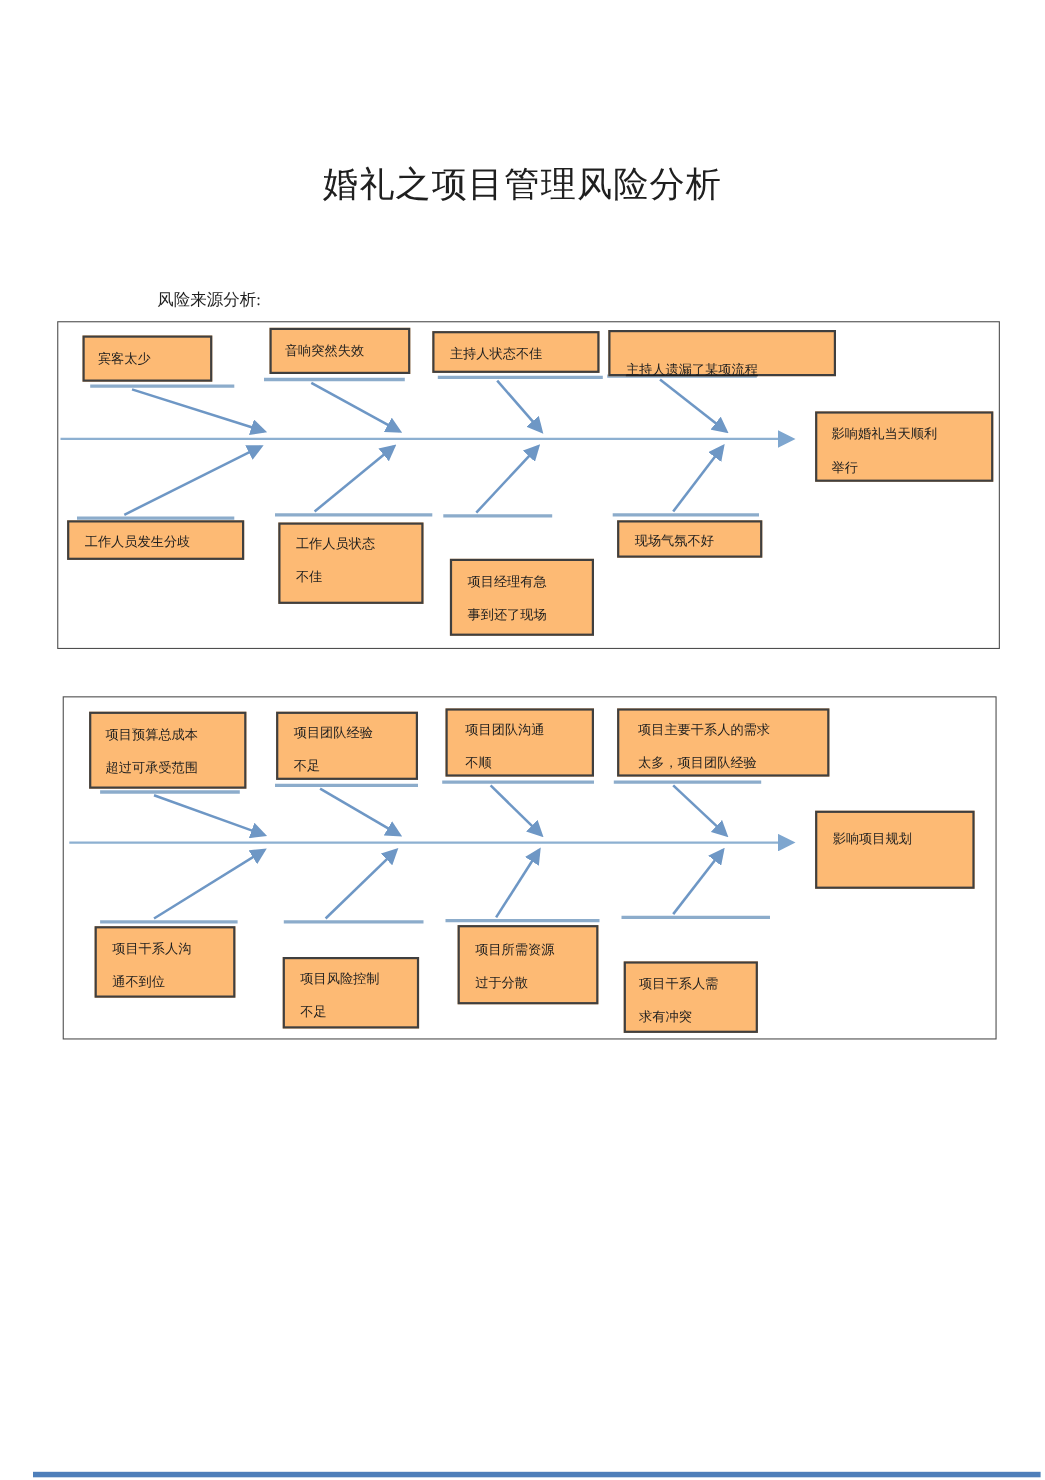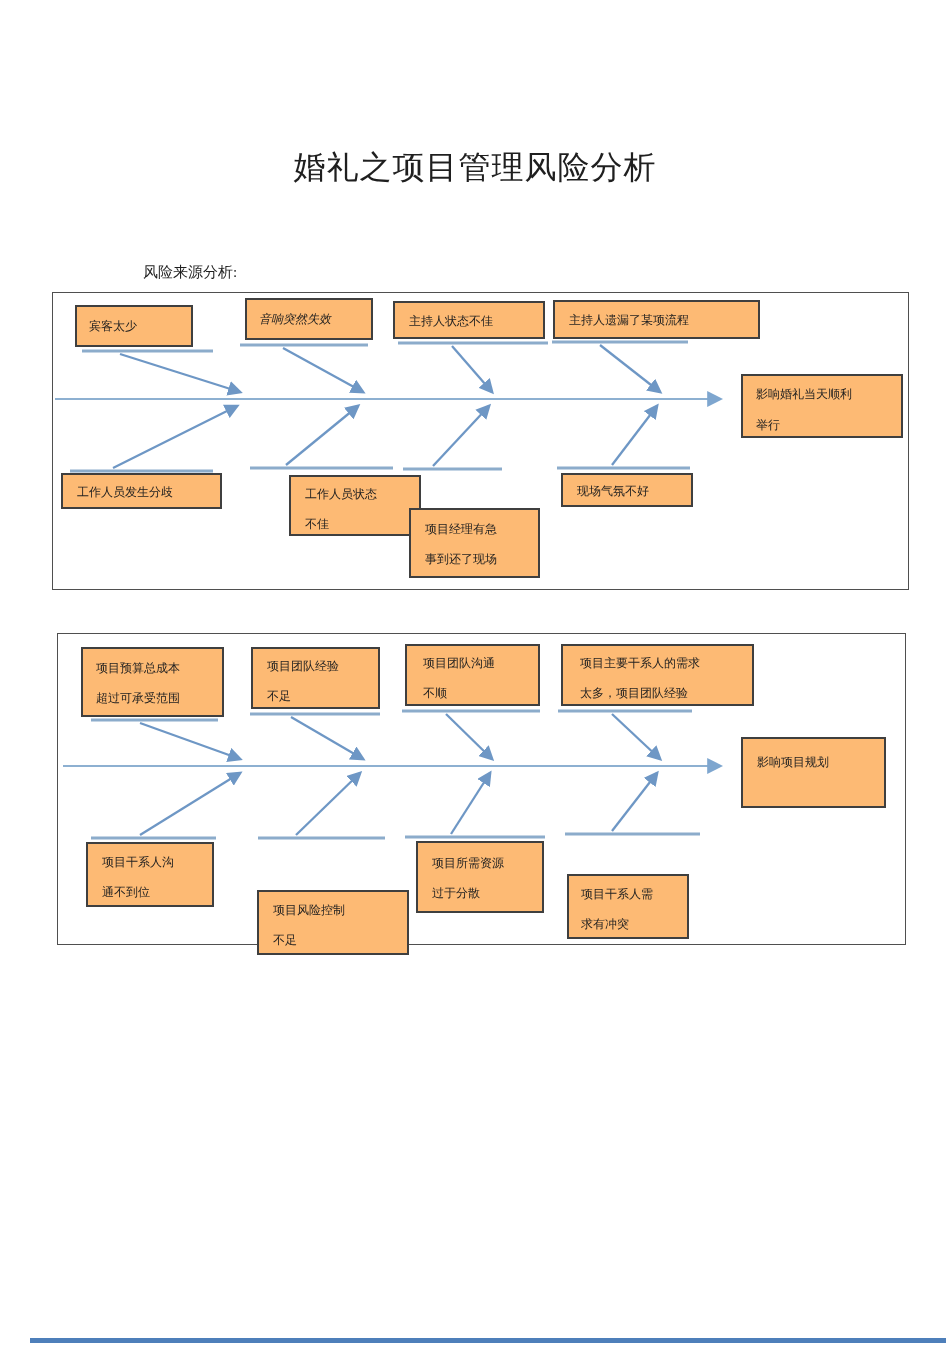--- a/index.html
+++ b/index.html
@@ -100,34 +100,34 @@
       <line x1="140" y1="835" x2="240" y2="773" marker-end="url(#arw)"></line>
       <line x1="296" y1="835" x2="360" y2="773" marker-end="url(#arw)"></line>
       <line x1="451" y1="834" x2="490" y2="773" marker-end="url(#arw)"></line>
       <line x1="612" y1="831" x2="657" y2="773" marker-end="url(#arw)"></line>
     </g>
   </svg>
 
   <div class="cause-box" style="left:75px;top:305px;width:118px;height:42px;padding:4px 12px;">
     <div>宾客太少</div>
   </div>
-  <div class="cause-box" style="left:245px;top:298px;width:128px;height:42px;padding:4px 12px;font-style:italic;">
+  <div class="cause-box" style="left:245px;top:298px;width:128px;height:42px;padding:4px 12px;">
     <div>音响突然失效</div>
   </div>
   <div class="cause-box" style="left:393px;top:301px;width:152px;height:38px;padding:3px 14px;">
     <div>主持人状态不佳</div>
   </div>
-  <div class="cause-box" style="left:553px;top:300px;width:207px;height:39px;padding:3px 14px;">
+  <div class="cause-box" style="left:553px;top:300px;width:207px;height:39px;padding:19px 14px;text-decoration:underline;">
     <div>主持人遗漏了某项流程</div>
   </div>
 
   <div class="cause-box" style="left:61px;top:473px;width:161px;height:36px;padding:2px 14px;">
     <div>工作人员发生分歧</div>
   </div>
-  <div class="cause-box" style="left:253px;top:475px;width:132px;height:61px;padding:2px 14px;margin-left:36px;">
+  <div class="cause-box" style="left:253px;top:475px;width:132px;height:74px;padding:2px 14px;">
     <div>工作人员状态</div>
     <div>不佳</div>
   </div>
   <div class="cause-box" style="left:409px;top:473px;width:131px;height:70px;padding:4px 14px;margin-top:35px;">
     <div>项目经理有急</div>
     <div>事到还了现场</div>
   </div>
   <div class="cause-box" style="left:561px;top:473px;width:132px;height:34px;padding:1px 14px;">
     <div>现场气氛不好</div>
   </div>
@@ -151,21 +151,21 @@
   </div>
   <div class="cause-box" style="left:561px;top:644px;width:193px;height:62px;padding:2px 17px;">
     <div>项目主要干系人的需求</div>
     <div>太多，项目团队经验</div>
   </div>
 
   <div class="cause-box" style="left:86px;top:842px;width:128px;height:65px;padding:3px 14px;">
     <div>项目干系人沟</div>
     <div>通不到位</div>
   </div>
-  <div class="cause-box" style="left:257px;top:890px;width:152px;height:65px;padding:3px 14px;">
+  <div class="cause-box" style="left:257px;top:870px;width:124px;height:65px;padding:3px 14px;">
     <div>项目风险控制</div>
     <div>不足</div>
   </div>
   <div class="cause-box" style="left:416px;top:841px;width:128px;height:72px;padding:5px 14px;">
     <div>项目所需资源</div>
     <div>过于分散</div>
   </div>
   <div class="cause-box" style="left:567px;top:838px;width:122px;height:65px;padding:3px 12px;margin-top:36px;">
     <div>项目干系人需</div>
     <div>求有冲突</div>

